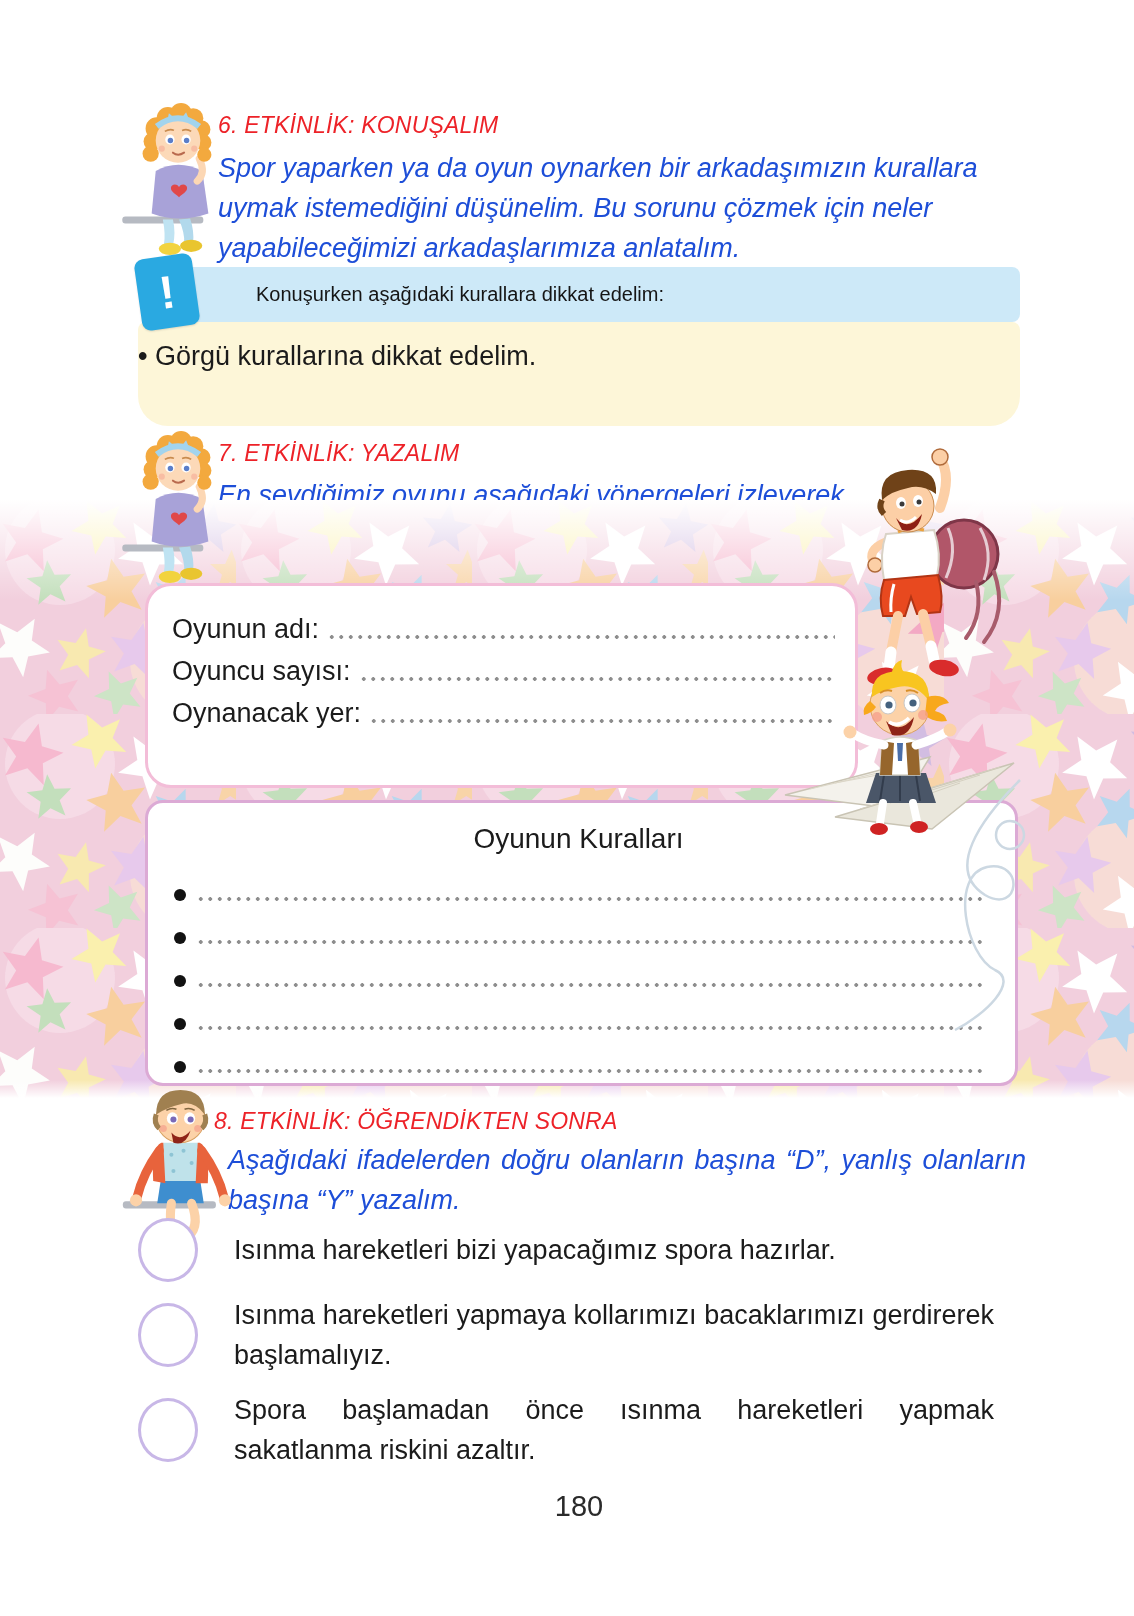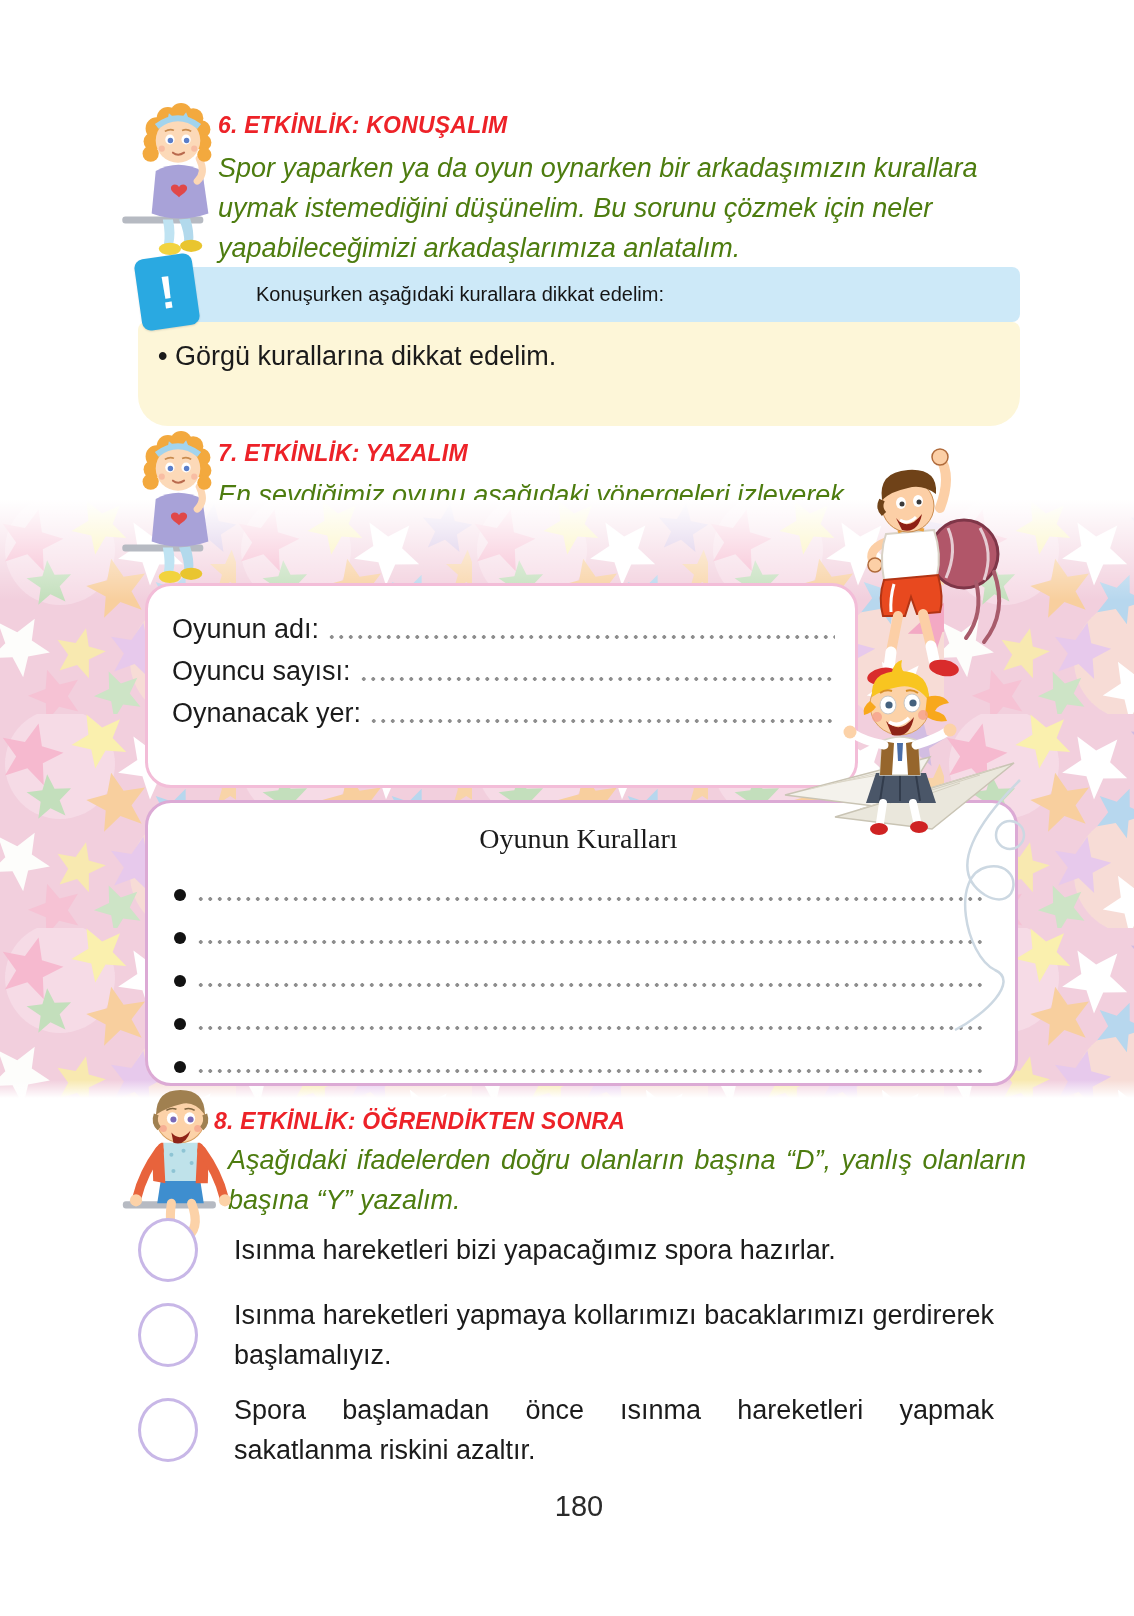--- a/index.html
+++ b/index.html
@@ -1,50 +1,50 @@
 <!DOCTYPE html>
 <html><head>
 <meta charset="utf-8">
 <style>
   html,body{margin:0;padding:0;background:#fff;}
   #page{position:relative;width:1134px;height:1616px;background:#fff;overflow:hidden;
         font-family:"Liberation Sans",sans-serif;color:#1b1b1b;}
   .abs{position:absolute;}
 
   
-  .act-title{font-style:italic;font-weight:700;font-size:23px;color:#ed2228;letter-spacing:.2px;}
-  .act-instr{font-style:italic;font-size:27px;line-height:40px;color:#4d7c0f;font-weight:500;}
+  .act-title{font-style:italic;font-weight:400;font-size:23px;color:#ed2228;letter-spacing:.2px;}
+  .act-instr{font-style:italic;font-size:27px;line-height:40px;color:#1d4ed8;font-weight:500;}
 
   
   .notice-bar{background:#cde9f8;border-radius:8px;display:flex;align-items:center;z-index:6;}
   .notice-bar span{padding-left:78px;font-size:20px;color:#151515;}
   .excl-icon{background:#2aa9e1;border-radius:9px;transform:rotate(-8deg);
              display:flex;align-items:center;justify-content:center;z-index:7;
              color:#fff;font-weight:700;font-size:46px;box-shadow:0 1px 2px rgba(0,0,0,.12);}
-  .yellow-box{background:#fdf6d8;border-radius:8px 8px 30px 30px;z-index:5;padding:12px 0 0 20px;box-sizing:border-box;}
+  .yellow-box{background:#fdf6d8;border-radius:8px 8px 30px 30px;z-index:5;padding:12px 0 0 0;box-sizing:border-box;}
   .yellow-box .rule{font-size:27px;line-height:45px;color:#1b1b1b;}
   .yellow-box .rule::before{content:"• ";font-weight:700;}
 
   
   .star-band{left:0;top:500px;width:1134px;height:598px;z-index:1;}
   .fade-top{left:0;top:500px;width:1134px;height:100px;z-index:2;
             background:linear-gradient(#ffffff, rgba(255,255,255,0));}
   .fade-bottom{left:0;top:1080px;width:1134px;height:18px;z-index:2;
             background:linear-gradient(rgba(255,255,255,0), #ffffff);}
 
   
   .box1{left:145px;top:583px;width:713px;height:205px;background:#fff;border:3px solid #f3bdd8;
         border-radius:26px;z-index:4;box-sizing:border-box;padding:20px 20px 0 24px;}
   .formrow{display:flex;height:42px;align-items:flex-end;}
   .formrow .flabel{font-size:27px;line-height:38px;white-space:nowrap;}
   .dotfill{flex:1;align-self:flex-end;height:6px;margin:0 0 8px 8px;
            background-image:radial-gradient(circle,#8d8d8d 1.7px,rgba(0,0,0,0) 2.1px);
            background-size:9.5px 6px;background-repeat:repeat-x;background-position:left bottom;}
   .box2{left:145px;top:800px;width:873px;height:286px;background:#fff;border:3px solid #dcaad5;
-        border-radius:26px;z-index:4;box-sizing:border-box;padding:20px 30px 0 24px;font-family:Liberation Serif, serif;}
+        border-radius:18px;z-index:4;box-sizing:border-box;padding:20px 30px 0 24px;}
   .box2 h3{margin:0 0 12px 0;text-align:center;font-size:28px;font-weight:400;color:#1b1b1b;}
   .ruleline{display:flex;height:43px;}
   .ruleline .bdot{width:12px;height:12px;border-radius:50%;background:#121212;
                   align-self:flex-end;margin:0 2px 9px 2px;flex:none;}
 
   
   .stmt{display:flex;align-items:center;z-index:6;}
   .stmt .circle{width:54px;height:58px;border:3px solid #c8b7e7;border-radius:50%;
                 background:#fff;flex:none;margin-right:36px;}
   .stmt .stxt{font-size:27px;line-height:40px;color:#1b1b1b;}

